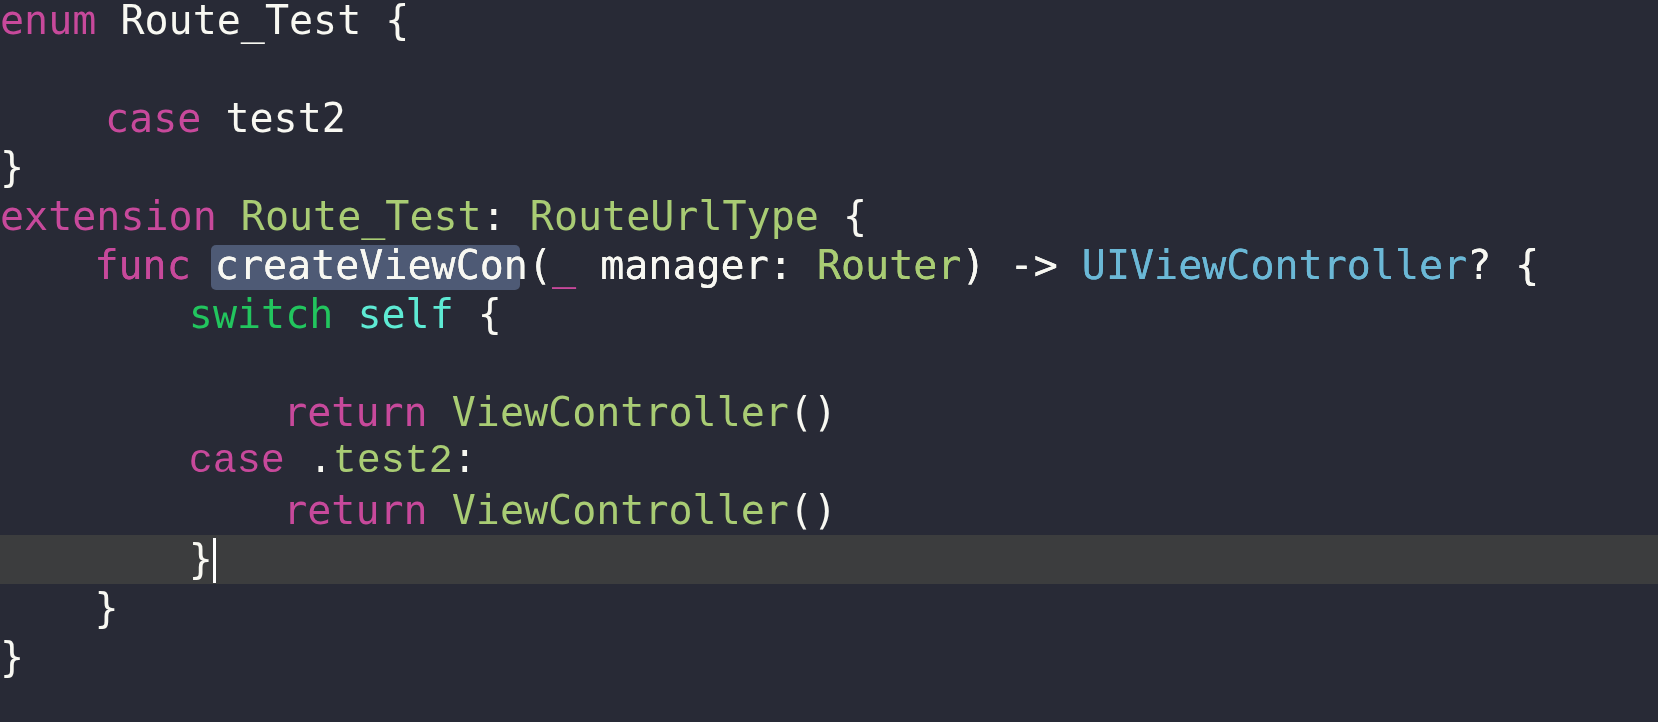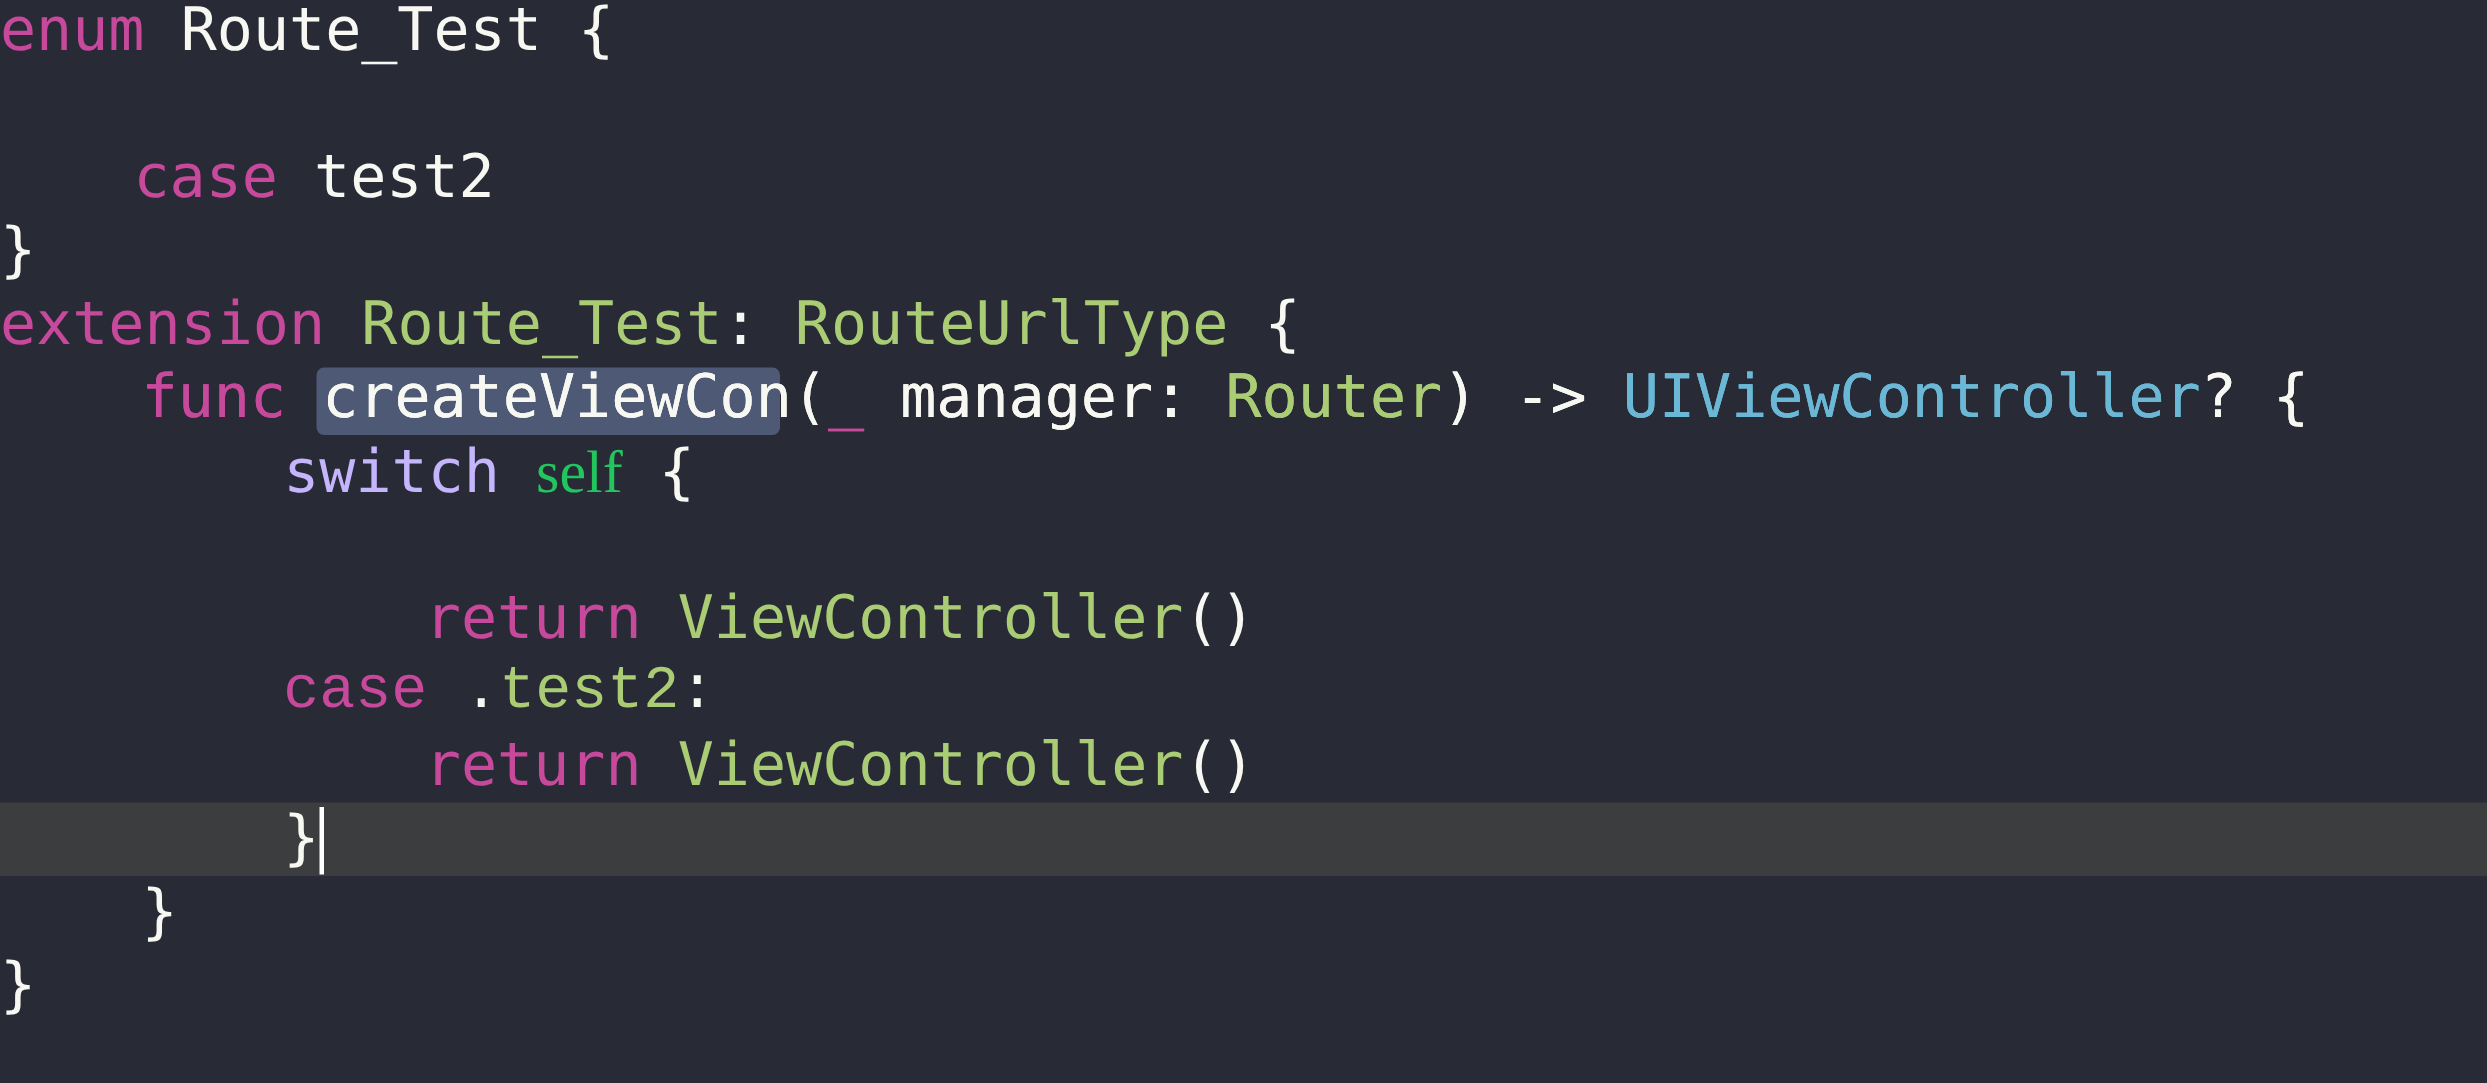--- a/index.html
+++ b/index.html
@@ -59,25 +59,25 @@
     pointer-events: none;
   }
 </style>
 </head>
 <body>
 
 <div id="editor">
   <div class="code-surface" id="code-surface">
       <div class="sel-box" style="left: 211.4px; top: 245px; width: 308.8px; height: 45px; background: rgb(78, 90, 117); z-index: 0;"></div>
       <div class="code-line" style="top: -4px; left: 0px;"><span class="tok" style="color: rgb(199, 73, 155);">enum</span><span class="tok" style="color: rgb(248, 248, 242);"> </span><span class="tok" style="color: rgb(248, 248, 242);">Route_Test</span><span class="tok" style="color: rgb(248, 248, 242);"> {</span></div>
-      <div class="code-line" style="top: 94px; left: 89px;"><span class="tok" style="color: rgb(199, 73, 155);">case</span><span class="tok" style="color: rgb(248, 248, 242);"> test2</span></div>
+      <div class="code-line" style="top: 94px; left: 105px;"><span class="tok" style="color: rgb(199, 73, 155);">case</span><span class="tok" style="color: rgb(248, 248, 242);"> test2</span></div>
       <div class="code-line" style="top: 143px; left: 0px;"><span class="tok" style="color: rgb(248, 248, 242);">}</span></div>
       <div class="code-line" style="top: 192px; left: 0px;"><span class="tok" style="color: rgb(199, 73, 155);">extension</span><span class="tok" style="color: rgb(248, 248, 242);"> </span><span class="tok" style="color: rgb(169, 204, 116);">Route_Test</span><span class="tok" style="color: rgb(248, 248, 242);">:</span><span class="tok" style="color: rgb(248, 248, 242);"> </span><span class="tok" style="color: rgb(169, 204, 116);">RouteUrlType</span><span class="tok" style="color: rgb(248, 248, 242);"> {</span></div>
       <div class="code-line" style="top: 241px; left: 94.4px;"><span class="tok" style="color: rgb(199, 73, 155);">func</span><span class="tok" style="color: rgb(248, 248, 242);"> </span><span class="tok" style="color: rgb(248, 248, 242);">createViewCon</span><span class="tok" style="color: rgb(248, 248, 242);">(</span><span class="tok" style="color: rgb(199, 73, 155);">_</span><span class="tok" style="color: rgb(248, 248, 242);"> manager</span><span class="tok" style="color: rgb(248, 248, 242);">:</span><span class="tok" style="color: rgb(248, 248, 242);"> </span><span class="tok" style="color: rgb(169, 204, 116);">Router</span><span class="tok" style="color: rgb(248, 248, 242);">) -&gt; </span><span class="tok" style="color: rgb(107, 184, 214);">UIViewController</span><span class="tok" style="color: rgb(248, 248, 242);">? {</span></div>
-      <div class="code-line" style="top: 290px; left: 188.8px;"><span class="tok" style="color: #c4b5fd; margin-top: 13px;">switch</span><span class="tok" style="color: rgb(248, 248, 242);"> </span><span class="tok" style="color: #22c55e; font-family: Liberation Serif, serif;">self</span><span class="tok" style="color: rgb(248, 248, 242);"> {</span></div>
+      <div class="code-line" style="top: 290px; left: 188.8px;"><span class="tok" style="color: #22c55e; margin-top: 13px;">switch</span><span class="tok" style="color: rgb(248, 248, 242);"> </span><span class="tok" style="color: #5eead4;">self</span><span class="tok" style="color: rgb(248, 248, 242);"> {</span></div>
       <div class="code-line" style="top: 388px; left: 283.2px;"><span class="tok" style="color: rgb(199, 73, 155);">return</span><span class="tok" style="color: rgb(248, 248, 242);"> </span><span class="tok" style="color: rgb(169, 204, 116);">ViewController</span><span class="tok" style="color: rgb(248, 248, 242);">()</span></div>
       <div class="code-line" style="top: 437px; left: 188.8px; font-family: Liberation Mono, monospace;"><span class="tok" style="color: rgb(199, 73, 155);">case</span><span class="tok" style="color: rgb(248, 248, 242);"> .</span><span class="tok" style="color: rgb(169, 204, 116);">test2</span><span class="tok" style="color: rgb(248, 248, 242);">:</span></div>
       <div class="code-line" style="top: 486px; left: 283.2px;"><span class="tok" style="color: rgb(199, 73, 155);">return</span><span class="tok" style="color: rgb(248, 248, 242);"> </span><span class="tok" style="color: rgb(169, 204, 116);">ViewController</span><span class="tok" style="color: rgb(248, 248, 242);">()</span></div>
       <div class="line-highlight" style="top: 535px;"></div>
       <div class="code-line" style="top: 535px; left: 188.8px;"><span class="tok" style="color: rgb(248, 248, 242);">}</span></div>
       <div class="code-line" style="top: 584px; left: 94.4px;"><span class="tok" style="color: rgb(248, 248, 242);">}</span></div>
       <div class="code-line" style="top: 633px; left: 0px;"><span class="tok" style="color: rgb(248, 248, 242);">}</span></div>
       <div class="code-line" style="top: 241px; left: 94.4px; z-index: 2;"><span class="tok" style="color: rgb(199, 73, 155);">func</span><span class="tok" style="color: rgb(248, 248, 242);"> </span><span class="tok" style="color: rgb(248, 248, 242);">createViewCon</span><span class="tok" style="color: rgb(248, 248, 242);">(</span><span class="tok" style="color: rgb(199, 73, 155);">_</span><span class="tok" style="color: rgb(248, 248, 242);"> manager</span><span class="tok" style="color: rgb(248, 248, 242);">:</span><span class="tok" style="color: rgb(248, 248, 242);"> </span><span class="tok" style="color: rgb(169, 204, 116);">Router</span><span class="tok" style="color: rgb(248, 248, 242);">) -&gt; </span><span class="tok" style="color: rgb(107, 184, 214);">UIViewController</span><span class="tok" style="color: rgb(248, 248, 242);">? {</span></div>
       <div class="caret" style="left: 213.4px; top: 538px; background: rgb(255, 255, 255); z-index: 3;"></div>
     </div>

